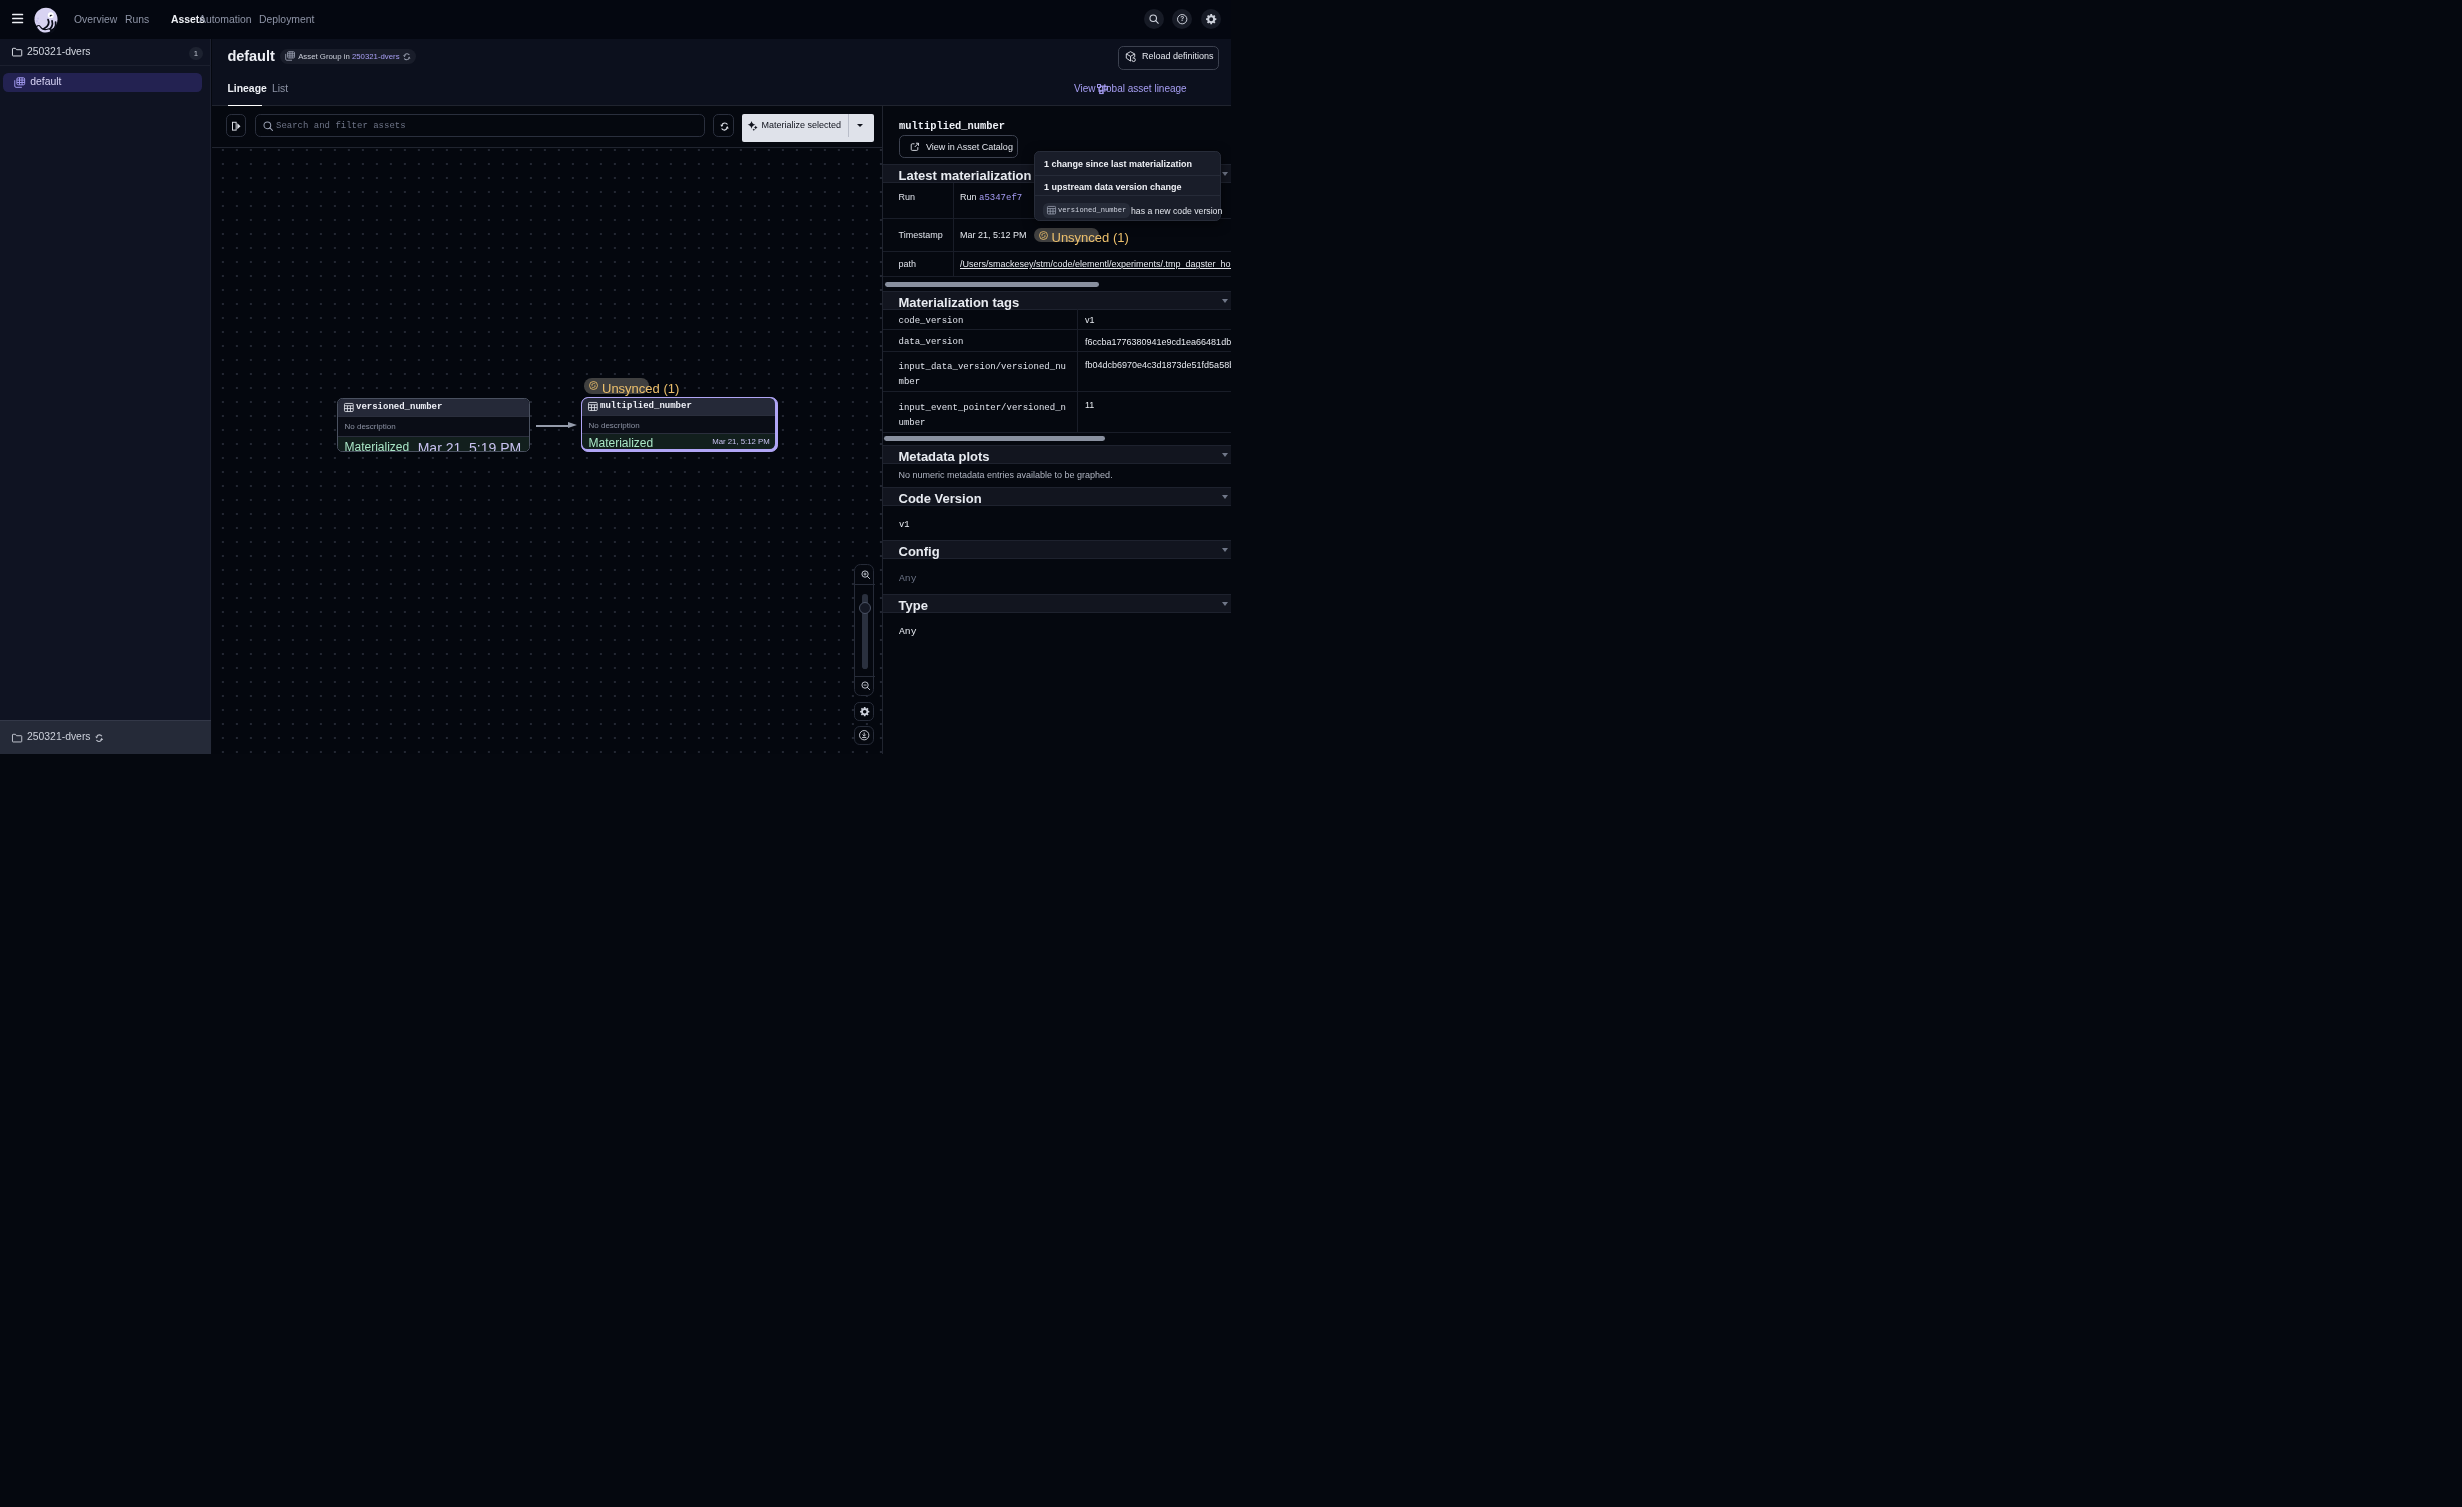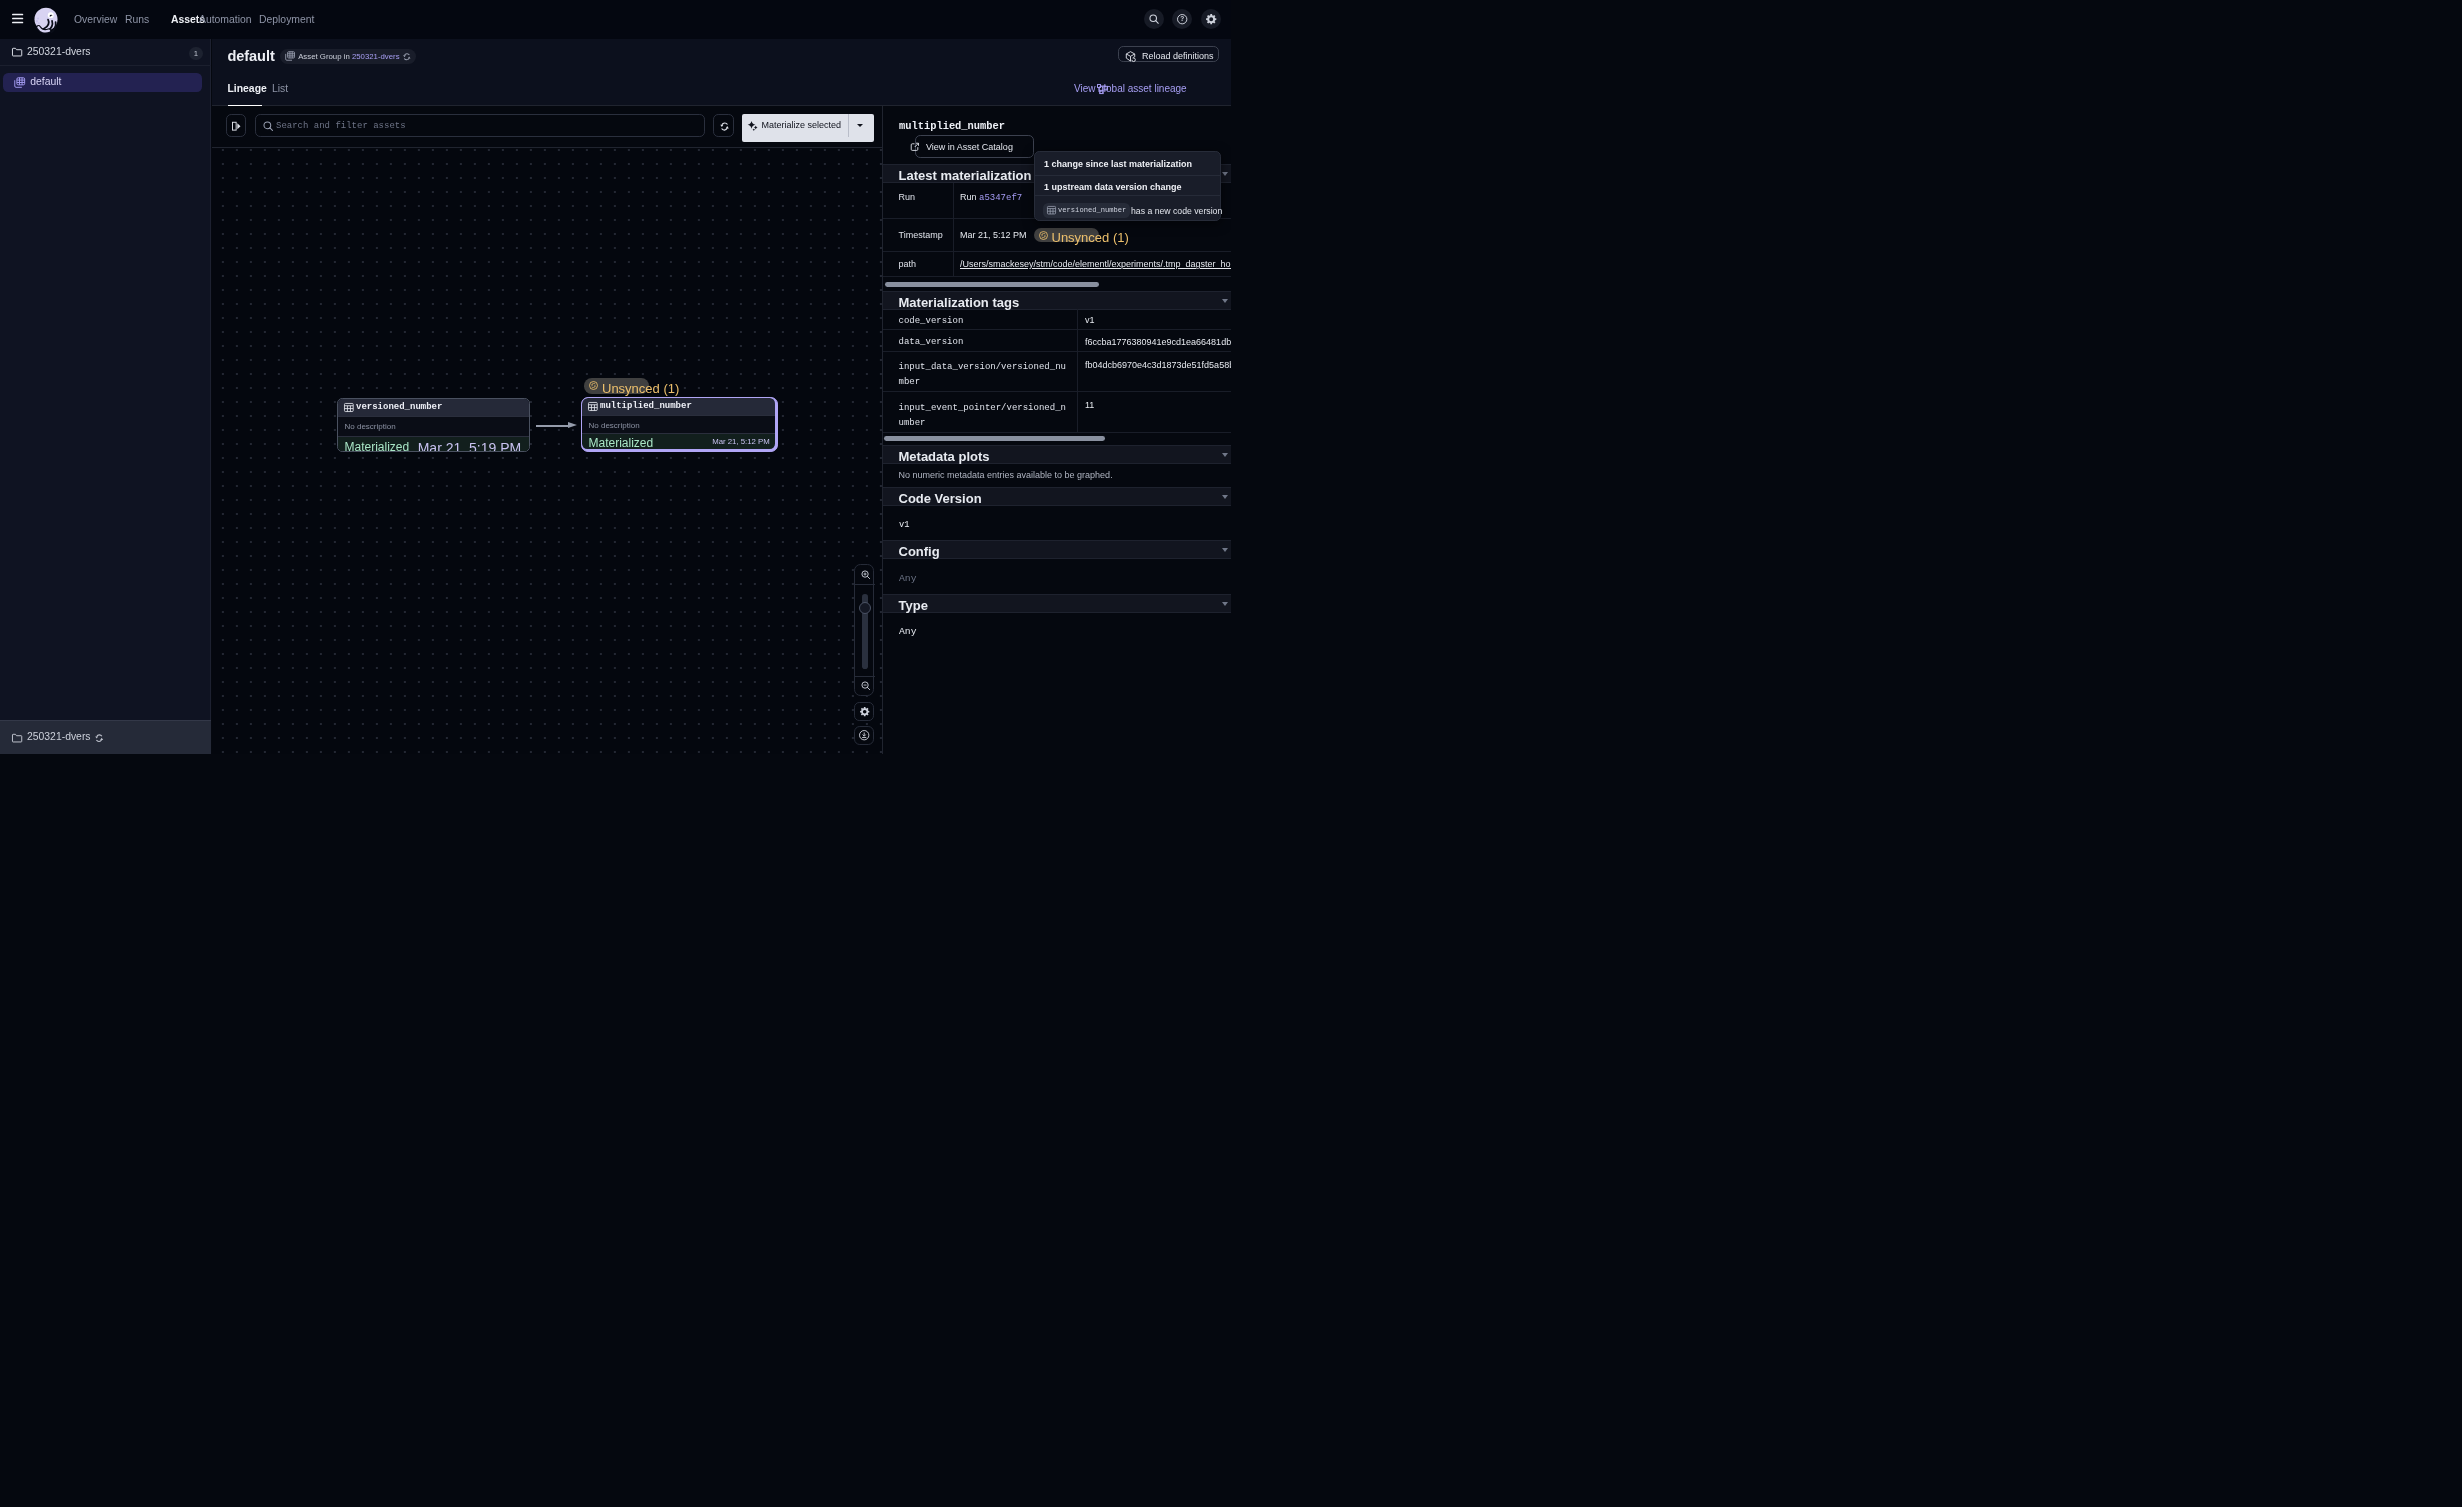--- a/index.html
+++ b/index.html
@@ -27,21 +27,21 @@
 
   
   #mainhead { position:absolute; left:212px; top:39px; width:1020px; height:67px; background:#0c101d; border-bottom:0.6px solid #20242f; }
   #h1default { position:absolute; left:15.5px; top:9px; font-size:14.6px; font-weight:700; letter-spacing:-0.1px; color:#eceef4; }
   #groupchip { position:absolute; left:68px; top:9.7px; height:15.5px; border-radius:7.8px; background:#191d2a; font-size:7.8px; color:#ccd0da; display:inline-flex; align-items:center; padding:0 5.2px; white-space:nowrap; }
   #groupchip .lav { color:#a79ef2; }
   #groupchip svg { position:static; margin:0 2.6px 0 0; }
   #groupchip svg.r { margin:0 0 0 2.6px; }
   .tab { position:absolute; top:44px; font-size:10.4px; }
   #tabu { position:absolute; left:15.5px; top:66px; width:34px; height:1.3px; background:#ffffff; }
-  #reloadbtn { position:absolute; left:906px; top:7.4px; width:101px; height:16px; border:0.6px solid #3c414f; border-radius:5.2px; color:#e3e6ed; font-size:9px; line-height:18.5px; padding-left:23px; }
+  #reloadbtn { position:absolute; left:906px; top:7.4px; width:101px; height:24px; border:0.6px solid #3c414f; border-radius:5.2px; color:#e3e6ed; font-size:9px; line-height:18.5px; padding-left:23px; }
   #viewglobal { position:absolute; left:862px; top:44px; width:123px; font-size:10px; color:#a69df2; }
 
   
   #toolbar { position:absolute; left:212px; top:106px; width:670px; height:42px; background:#05080f; border-bottom:0.6px solid #20242f; }
   .tbtn { position:absolute; border:0.6px solid #2a2f3d; border-radius:5.2px; }
   #searchbox { position:absolute; left:43px; top:8.4px; width:450px; height:22.6px; border:0.6px solid #2a2f3d; border-radius:5.2px; }
   #searchbox .ph { position:absolute; left:20px; top:5.8px; font-size:9px; color:#6e7487; font-family:"Liberation Mono", monospace; }
   #matbtn { position:absolute; left:530px; top:8.4px; width:132px; height:28px; border-radius:2px; background:#dfe2ea; }
   #matbtn .lbl { position:absolute; left:19.4px; top:5.8px; font-size:9px; color:#10131d; }
   #matbtn .divline { position:absolute; left:106px; top:0; width:0.6px; height:22.6px; background:#b9bdc9; }
@@ -67,21 +67,21 @@
   #zoomctl { position:absolute; left:642px; top:415px; width:20.4px; height:132px; border:0.6px solid #262b38; border-radius:6.5px; background:#05080f; }
   #zoomctl .d1 { position:absolute; left:0; top:19.4px; width:20.4px; height:0.6px; background:#262b38; }
   #zoomctl .d2 { position:absolute; left:0; top:111px; width:20.4px; height:0.6px; background:#262b38; }
   #ztrack { position:absolute; left:7.2px; top:28.5px; width:5.6px; height:75px; border-radius:2.8px; background:#2a303e; }
   #zknob { position:absolute; left:4.2px; top:37px; width:12px; height:12px; border-radius:50%; background:#141824; border:1.3px solid #4a5264; }
   .zbtn { position:absolute; left:642px; width:20.4px; height:19.4px; border:0.6px solid #262b38; border-radius:5.2px; background:#05080f; }
 
   
   #rpanel { position:absolute; left:882px; top:106px; width:349px; height:648px; background:#05080f; border-left:0.6px solid #20242f; overflow:hidden; }
   #rtitle { position:absolute; left:16px; top:14px; font-size:10.4px; font-weight:700; color:#eef0f6; font-family:"Liberation Mono", monospace; }
-  #catbtn { position:absolute; left:16px; top:29px; width:119px; height:23px; border:0.6px solid #3c414f; border-radius:5.2px; color:#e3e6ed; font-size:9px; line-height:22px; padding-left:10px;margin-left:16px; }
+  #catbtn { position:absolute; left:16px; top:29px; width:119px; height:23px; border:0.6px solid #3c414f; border-radius:5.2px; color:#e3e6ed; font-size:9px; line-height:22px; padding-left:26px; }
 
   .band { position:absolute; left:0; width:349px; height:19px; background:#12151f; border-top:0.6px solid #1e222e; border-bottom:0.6px solid #1e222e; }
   .band .t { position:absolute; left:15.5px; top:3.2px; font-size:13px; font-weight:700; color:#e8ebf1; }
   .band .caret { position:absolute; left:339px; top:7.1px; width:0; height:0; border-left:3.6px solid transparent; border-right:3.6px solid transparent; border-top:4.2px solid #707788; }
 
   .krow { position:absolute; left:0; width:349px; border-bottom:0.6px solid #191d28; }
   .krow .k { position:absolute; left:15.5px; top:10.4px; font-size:9px; color:#dfe2ea; }
   .krow .v { position:absolute; font-size:9px; color:#e6e9ef; white-space:nowrap; }
 
   .hscroll { position:absolute; height:4.9px; border-radius:2.4px; background:#89909f; }

